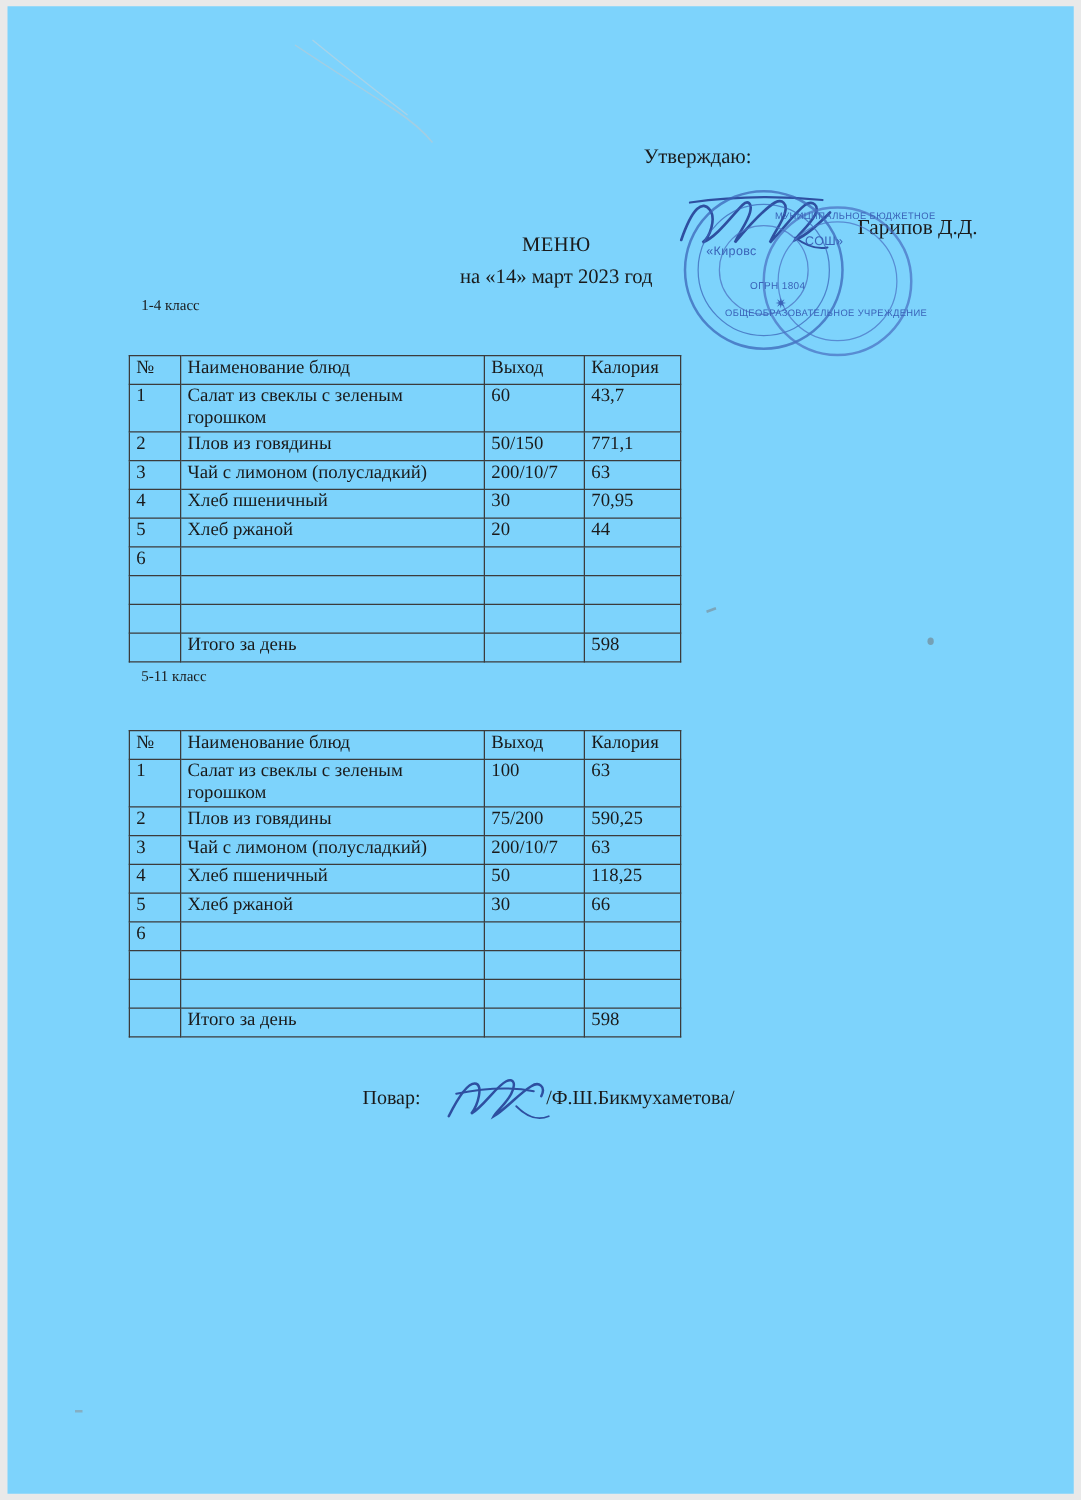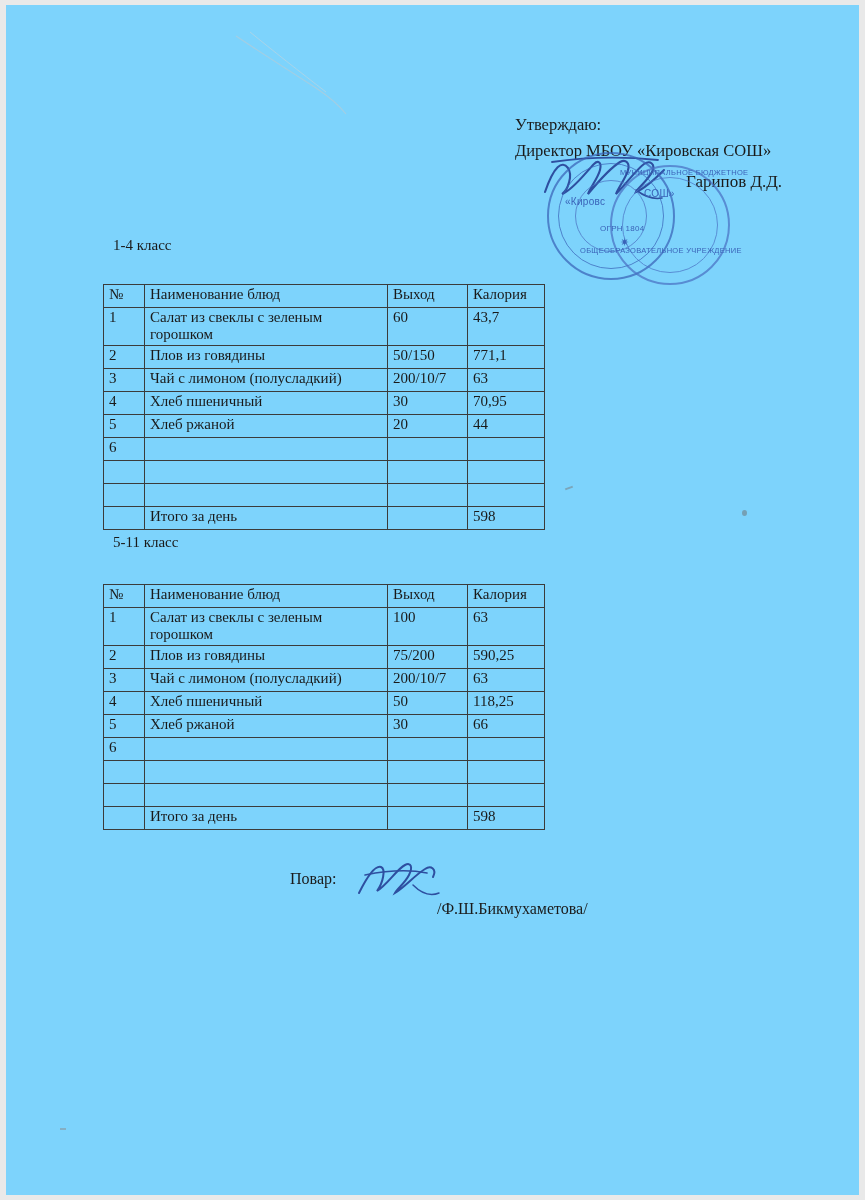--- a/index.html
+++ b/index.html
@@ -51,21 +51,21 @@
     top: 184px;
     width: 320px;
     text-align: center;
     font-size: 16.5px;
     line-height: 1.5;
   }
   .title-block .menu-word { letter-spacing: 0.3px; }
 
   .class-label {
     position: absolute;
-    font-size: 15px;
+    font-size: 12px;
   }
   .class-label.one { left: 113px; top: 237px; }
   .class-label.two { left: 113px; top: 534px; }
 
   table.menu-table {
     position: absolute;
     border-collapse: collapse;
     font-size: 15px;
     table-layout: fixed;
   }
@@ -92,21 +92,21 @@
   .cook-line {
     position: absolute;
     left: 290px;
     top: 870px;
     font-size: 16px;
     white-space: nowrap;
   }
   .cook-name {
     position: absolute;
     left: 437px;
-    top: 900px;
+    top: 870px;
     font-size: 16px;
     white-space: nowrap;
   }
 
   
   .sig {
     position: absolute;
     pointer-events: none;
   }
   .sig-director { left: 540px; top: 150px; }
@@ -195,39 +195,42 @@
   <svg class="smudge s1" width="130" height="90" viewBox="0 0 130 90">
     <path d="M6 6 C30 22, 58 40, 86 58 C98 66, 108 74, 116 84" stroke="#c9c9c9" stroke-width="1.2" fill="none"></path>
     <path d="M20 2 C42 20, 70 42, 96 62" stroke="#d4d4d4" stroke-width="1" fill="none"></path>
   </svg>
   <div class="smudge s2"></div>
   <div class="smudge s3"></div>
   <div class="smudge s4"></div>
 
   <div class="approval">
     <span>Утверждаю:</span>
-    <span class="line2">Директор МБОУ «Кировская СОШ»</span>
   </div>
   <div class="director-name">Гарипов Д.Д.</div>
 
   <svg class="sig sig-director" width="150" height="60" viewBox="0 0 150 60">
     <path d="M5 42 C14 16, 22 10, 28 18 C33 25, 28 40, 22 44 C33 40, 46 22, 54 14 C58 10, 62 12, 60 20 C58 28, 50 38, 48 44 C58 32, 70 18, 80 12 C86 9, 90 13, 88 20 C86 28, 78 38, 76 44 C86 34, 96 20, 104 14 C110 10, 116 14, 112 22 C108 30, 98 38, 96 42 C106 38, 116 28, 124 20" stroke="#2e4fa0" stroke-width="2.1" fill="none" stroke-linecap="round"></path>
     <path d="M12 12 C40 8, 78 6, 118 10" stroke="#2e4fa0" stroke-width="1.8" fill="none" stroke-linecap="round"></path>
     <path d="M96 40 C104 46, 112 50, 122 48" stroke="#2e4fa0" stroke-width="1.6" fill="none" stroke-linecap="round"></path>
   </svg>
 
   <div class="stamp stamp-main"></div>
   <div class="stamp stamp-second"></div>
   <div class="stamp-text st-top">МУНИЦИПАЛЬНОЕ БЮДЖЕТНОЕ</div>
   <div class="stamp-text st-org1">«Кировс</div>
   <div class="stamp-text st-org2">СОШ»</div>
   <div class="stamp-text st-inn">ОГРН 1804</div>
   <div class="stamp-text st-bottom">ОБЩЕОБРАЗОВАТЕЛЬНОЕ УЧРЕЖДЕНИЕ</div>
   <div class="stamp-text st-star">✷</div>
 
+  <div class="title-block">
+    <div class="menu-word">МЕНЮ</div>
+    <div>на «14» март 2023 год</div>
+  </div>
 
   <div class="class-label one">1-4 класс</div>
 
   <table class="menu-table t1">
     <colgroup>
         <col class="c-num">
         <col class="c-name">
         <col class="c-out">
         <col class="c-cal">
       </colgroup>

